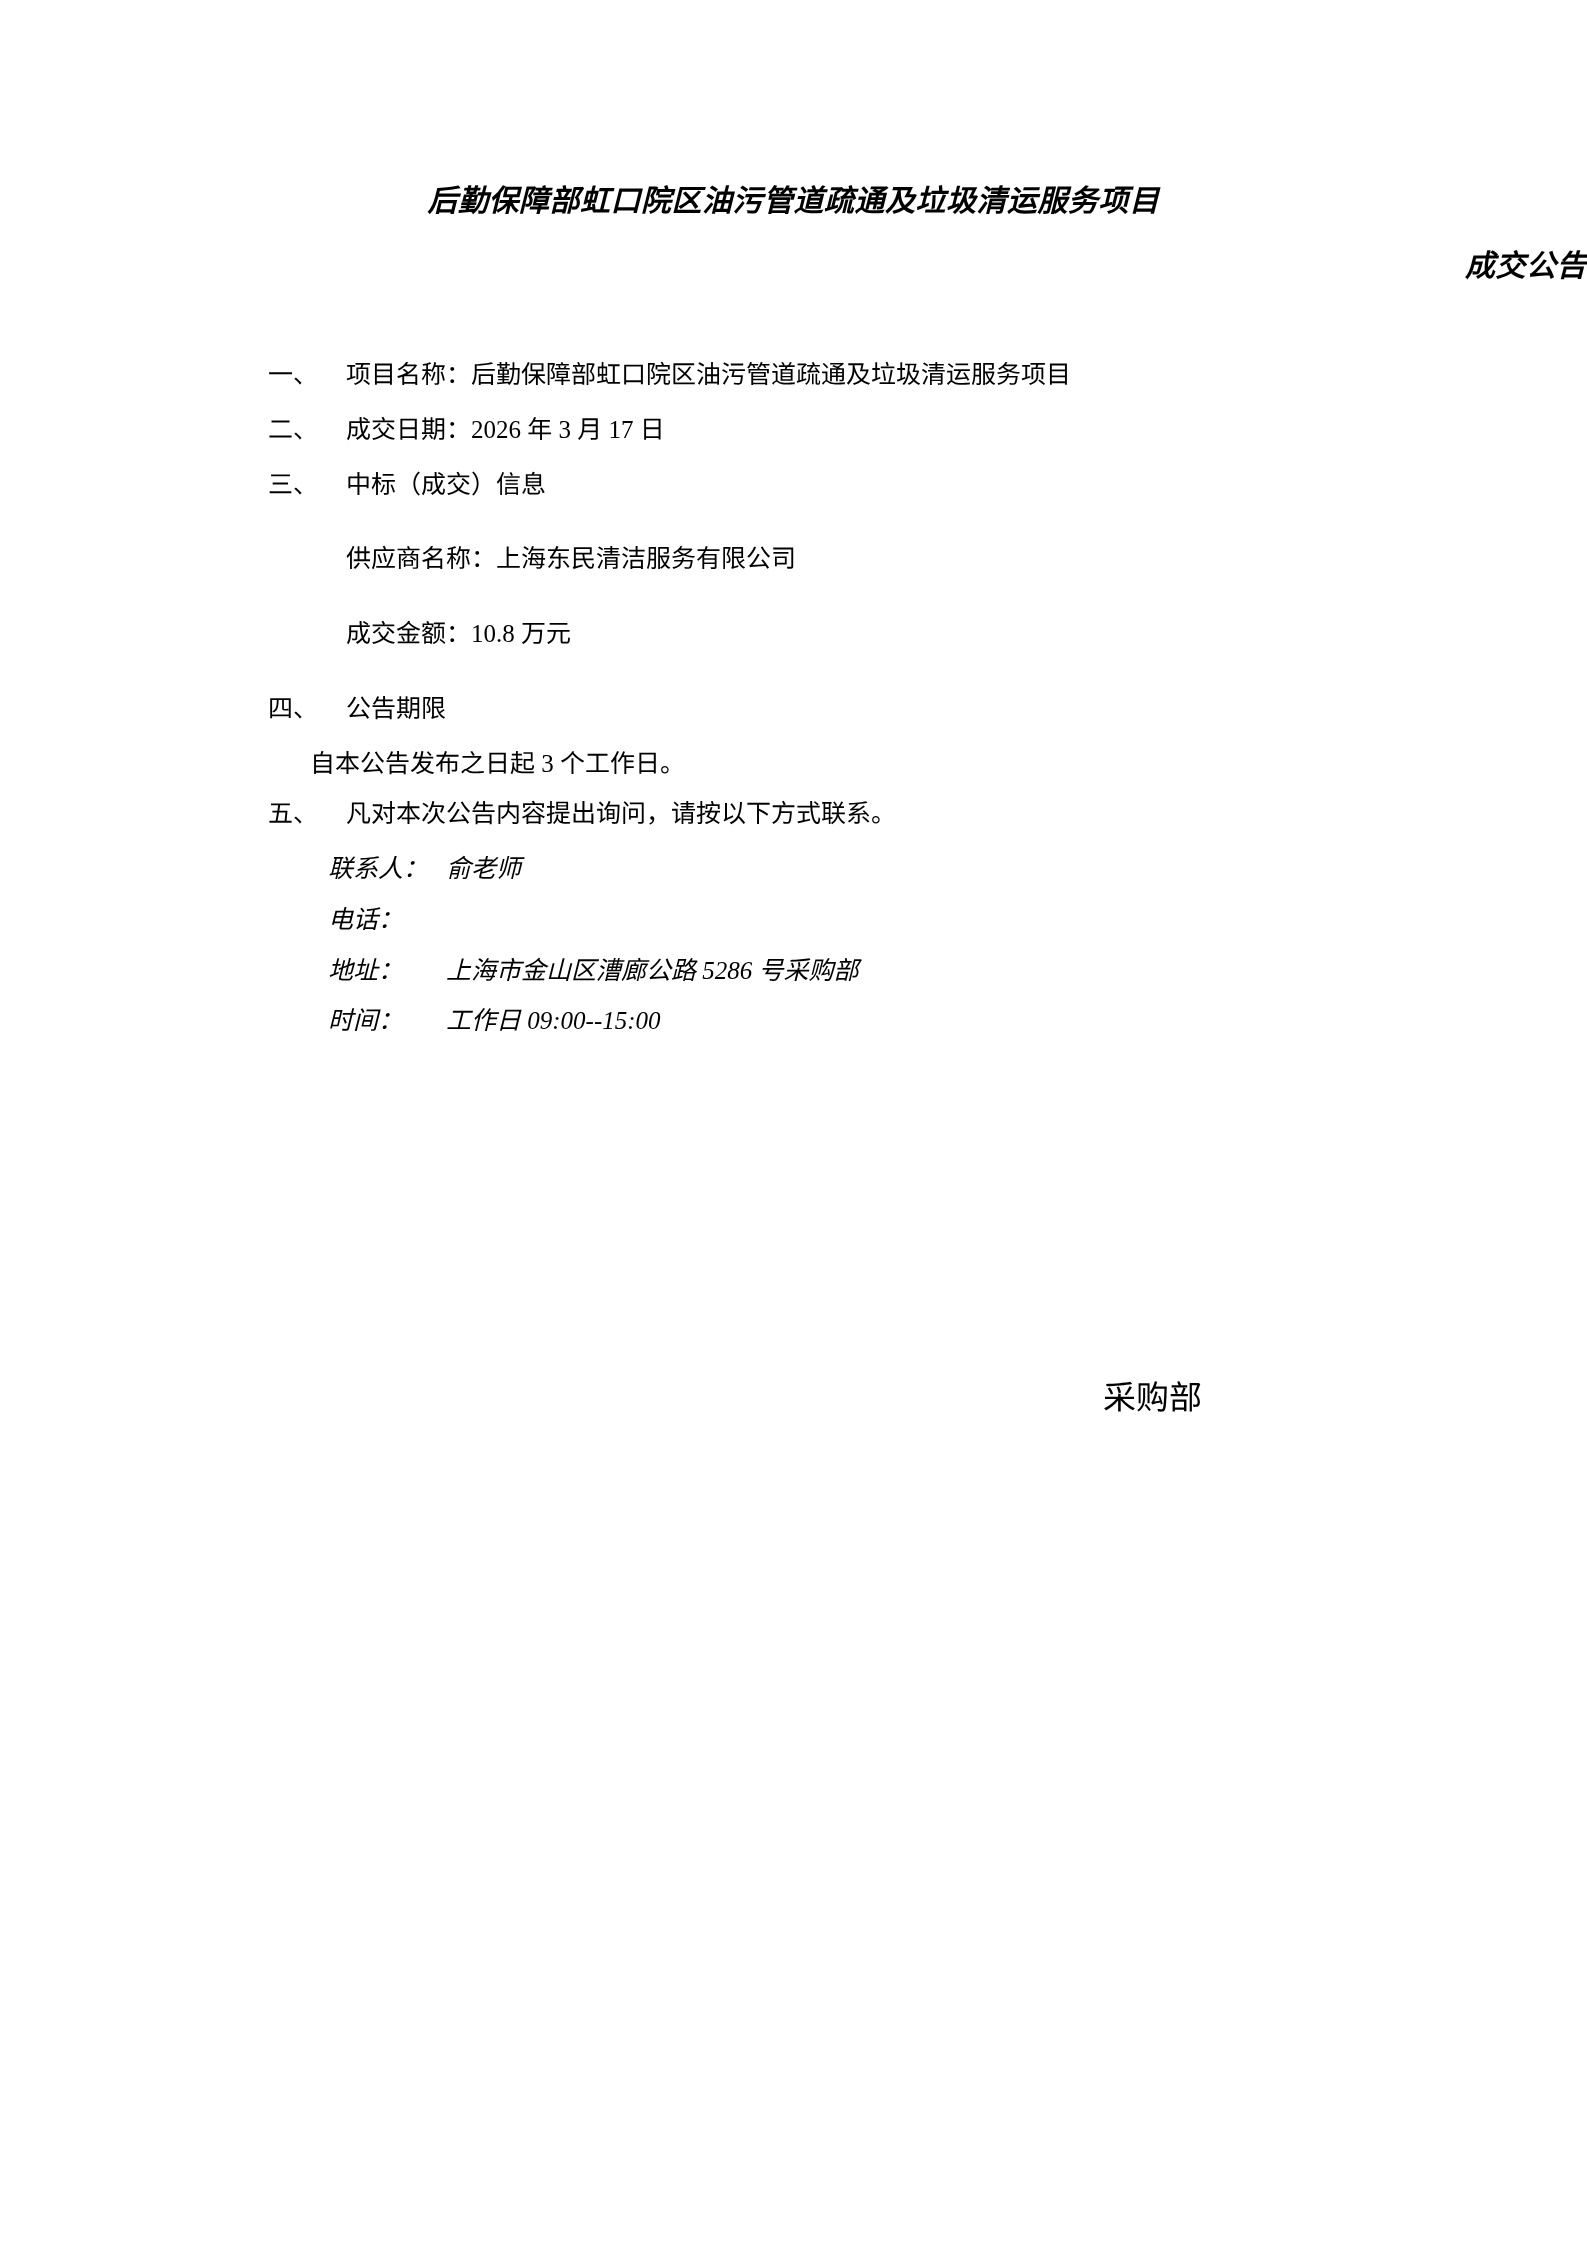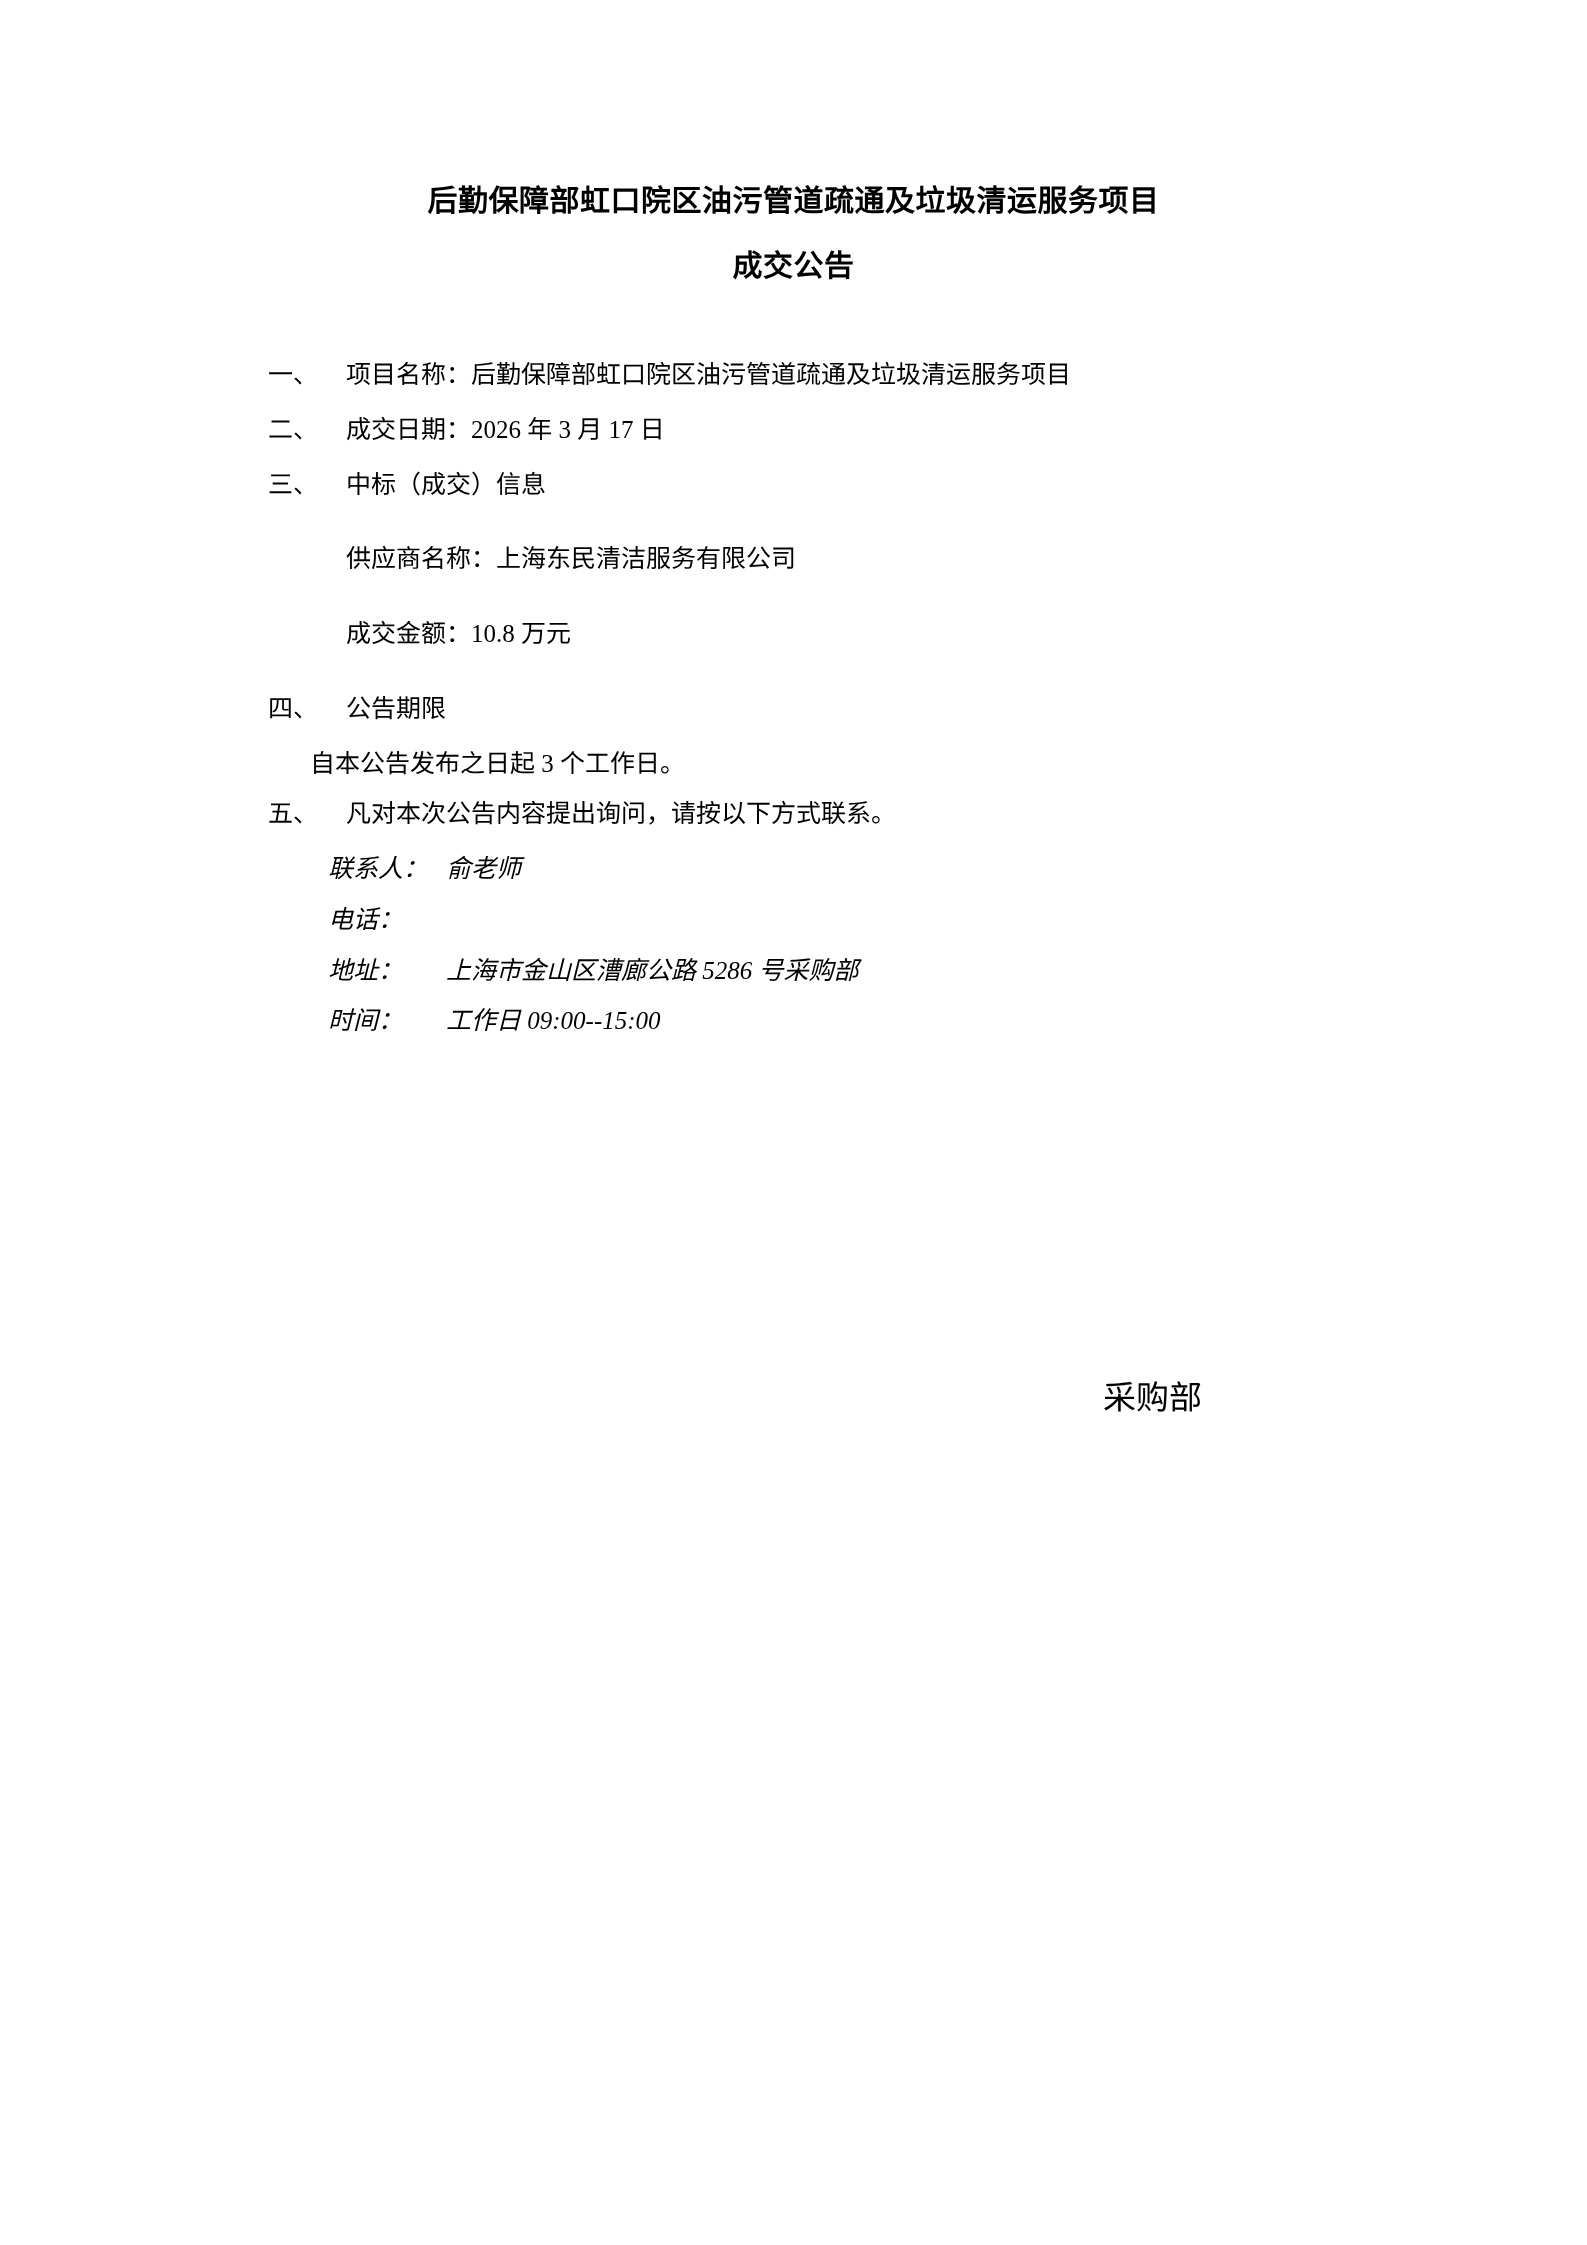--- a/index.html
+++ b/index.html
@@ -19,33 +19,35 @@
   .page {
     position: relative;
     width: 1587px;
     height: 2245px;
     box-sizing: border-box;
     padding: 0;
   }
   .title-block {
     margin-top: 178px;
     text-align: center;
+    font-style: italic;
   }
   .doc-title {
     font-size: 30px;
     font-weight: bold;
     line-height: 1.55;
     letter-spacing: 0.5px;
   }
   .doc-subtitle {
     font-size: 30px;
     font-weight: bold;
     line-height: 1.55;
     margin-top: 18px;
     letter-spacing: 0.5px;
+    text-align: right;
   }
   .body-block {
     margin-top: 62px;
     padding-left: 268px;
     padding-right: 200px;
     font-size: 25px;
     line-height: 1.95;
   }
   .clause {
     display: flex;

